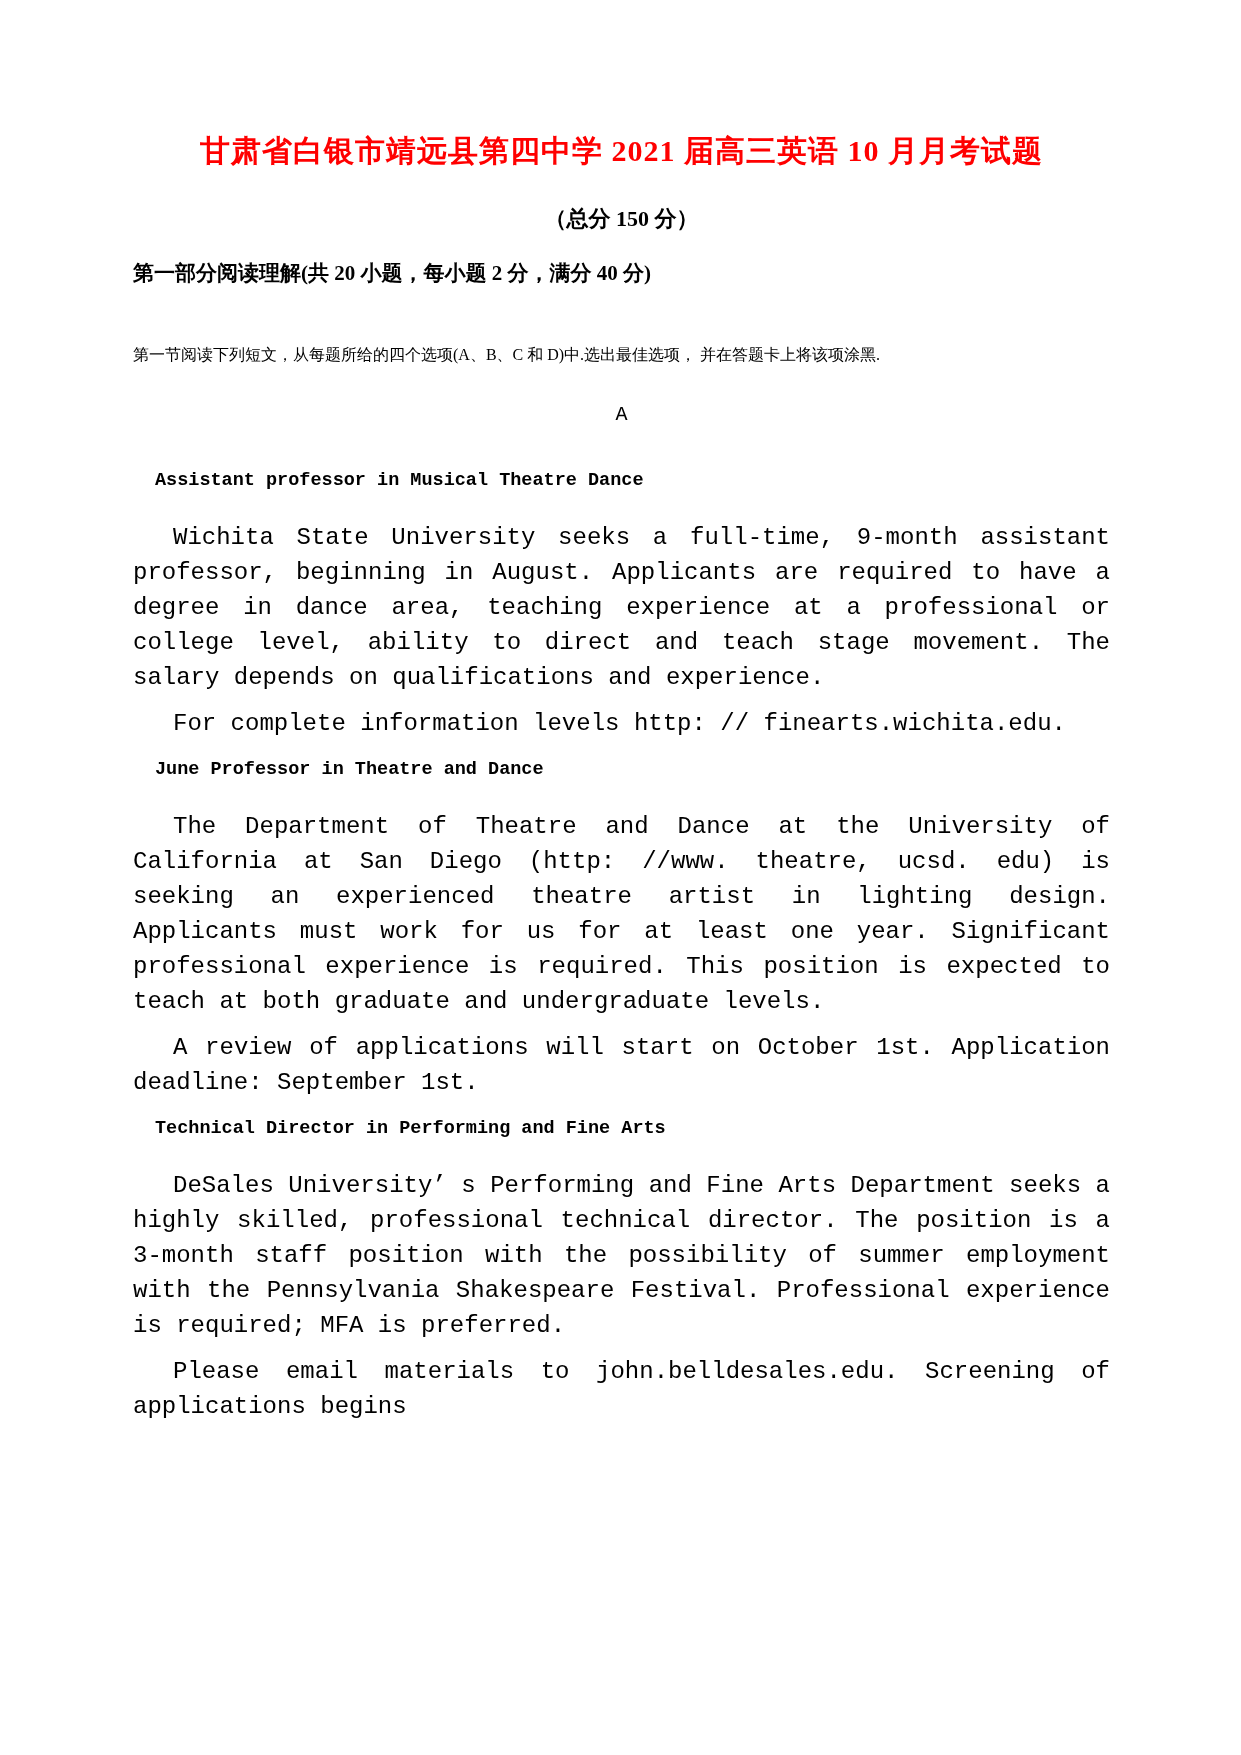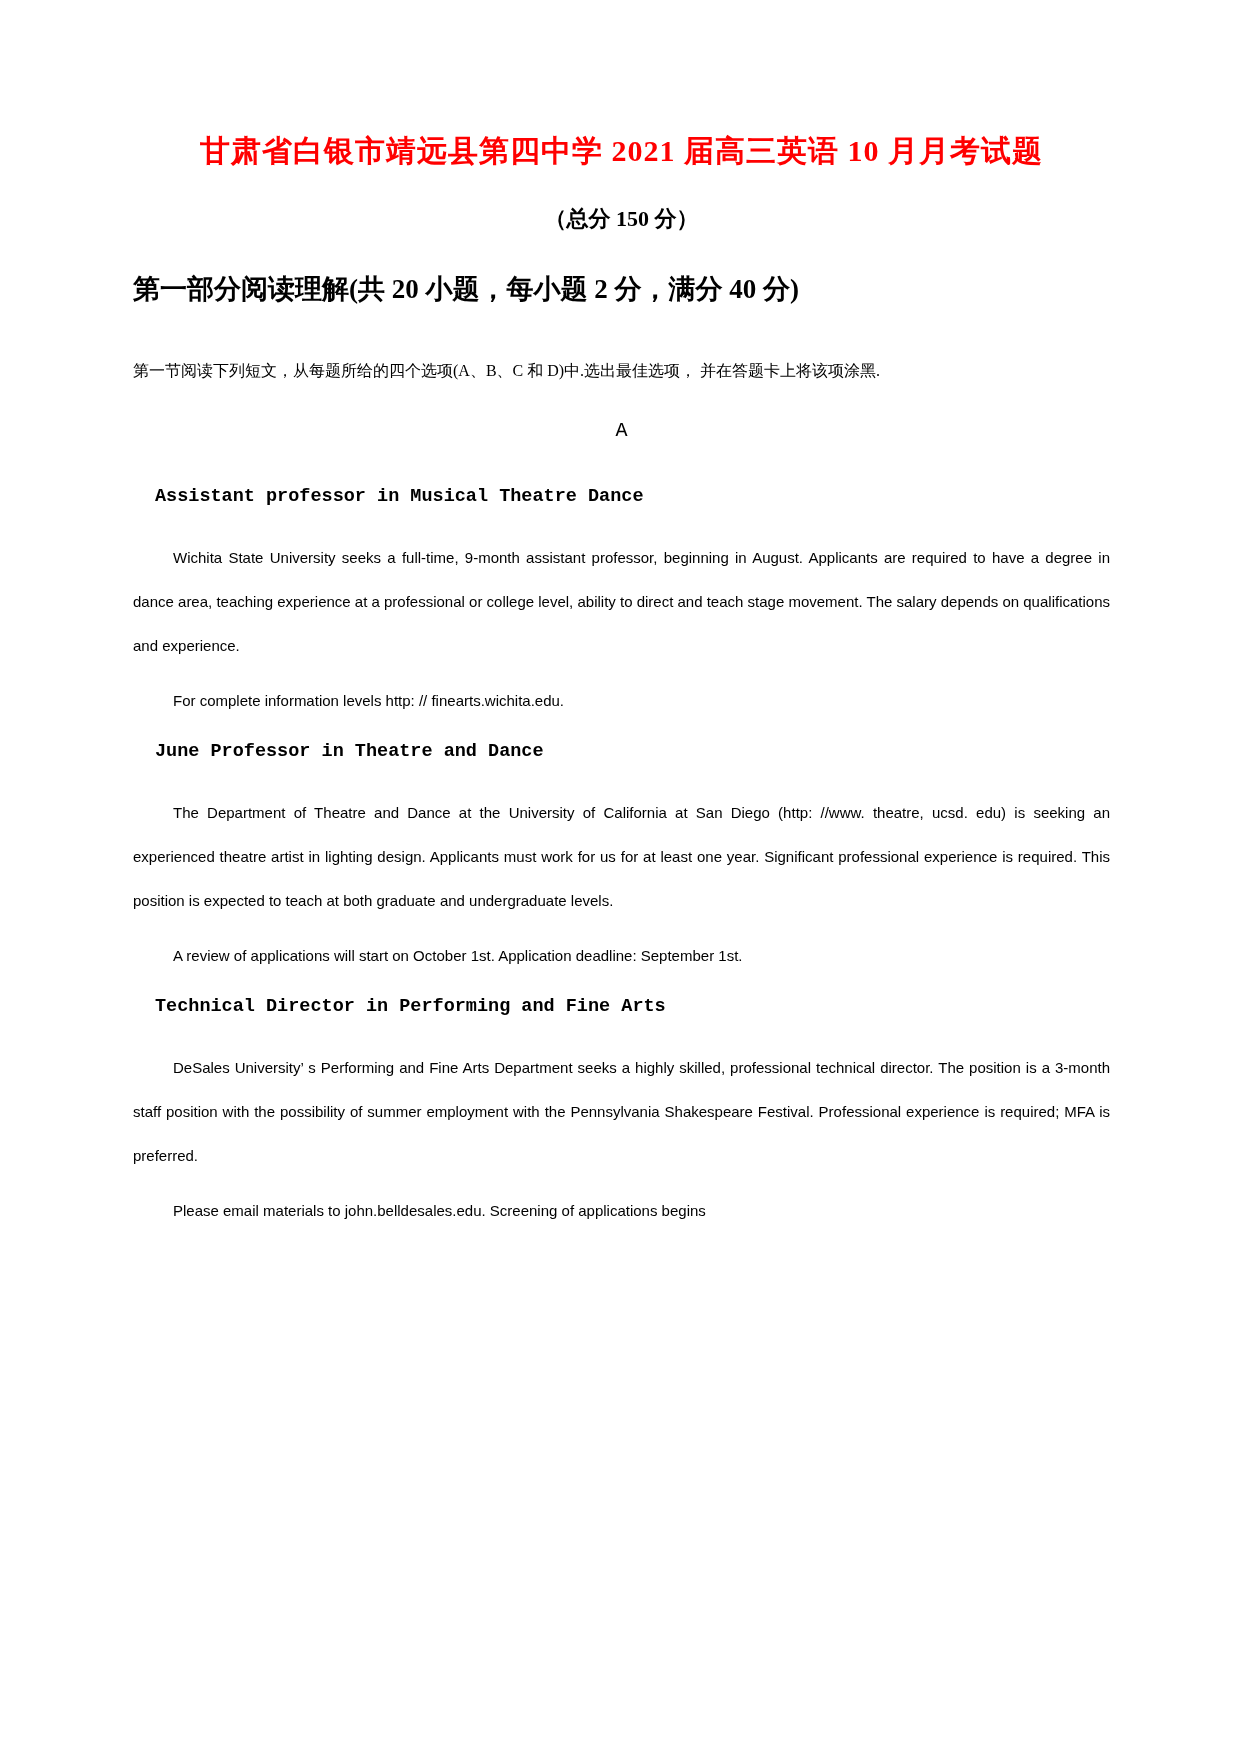--- a/index.html
+++ b/index.html
@@ -22,24 +22,24 @@
     font-weight: bold;
     line-height: 38px;
     letter-spacing: 1px;
     margin-bottom: 34px;
   }
   .doc-subtitle {
     text-align: center;
     font-size: 22px;
     font-weight: bold;
     line-height: 30px;
-    margin-bottom: 40px;
+    margin-bottom: 24px;
   }
   .part-header {
-    font-size: 27px;
+    font-size: 21px;
     font-weight: bold;
     line-height: 30px;
     margin-bottom: 35px;
   }
   .section-instructions {
     font-size: 16px;
     font-weight: normal;
     line-height: 63px;
     text-align: justify;
     margin-bottom: 14px;
@@ -52,23 +52,23 @@
     font-family: "Liberation Mono", "DejaVu Sans Mono", monospace;
   }
   .job-heading {
     font-family: "Liberation Mono", "DejaVu Sans Mono", monospace;
     font-size: 18.5px;
     font-weight: bold;
     line-height: 30px;
     margin: 0 0 24px 22px;
   }
   .en-para {
-    font-family: Liberation Sans, sans-serif;
-    font-size: 15px;
-    line-height: 44px;
+    font-family: Liberation Mono, monospace;
+    font-size: 24px;
+    line-height: 35px;
     text-align: justify;
     text-indent: 40px;
     margin-bottom: 11px;
   }
   .en-para.last-of-job { margin-bottom: 14px; }
 </style>
 </head>
 <body>
 
 <div class="page">

